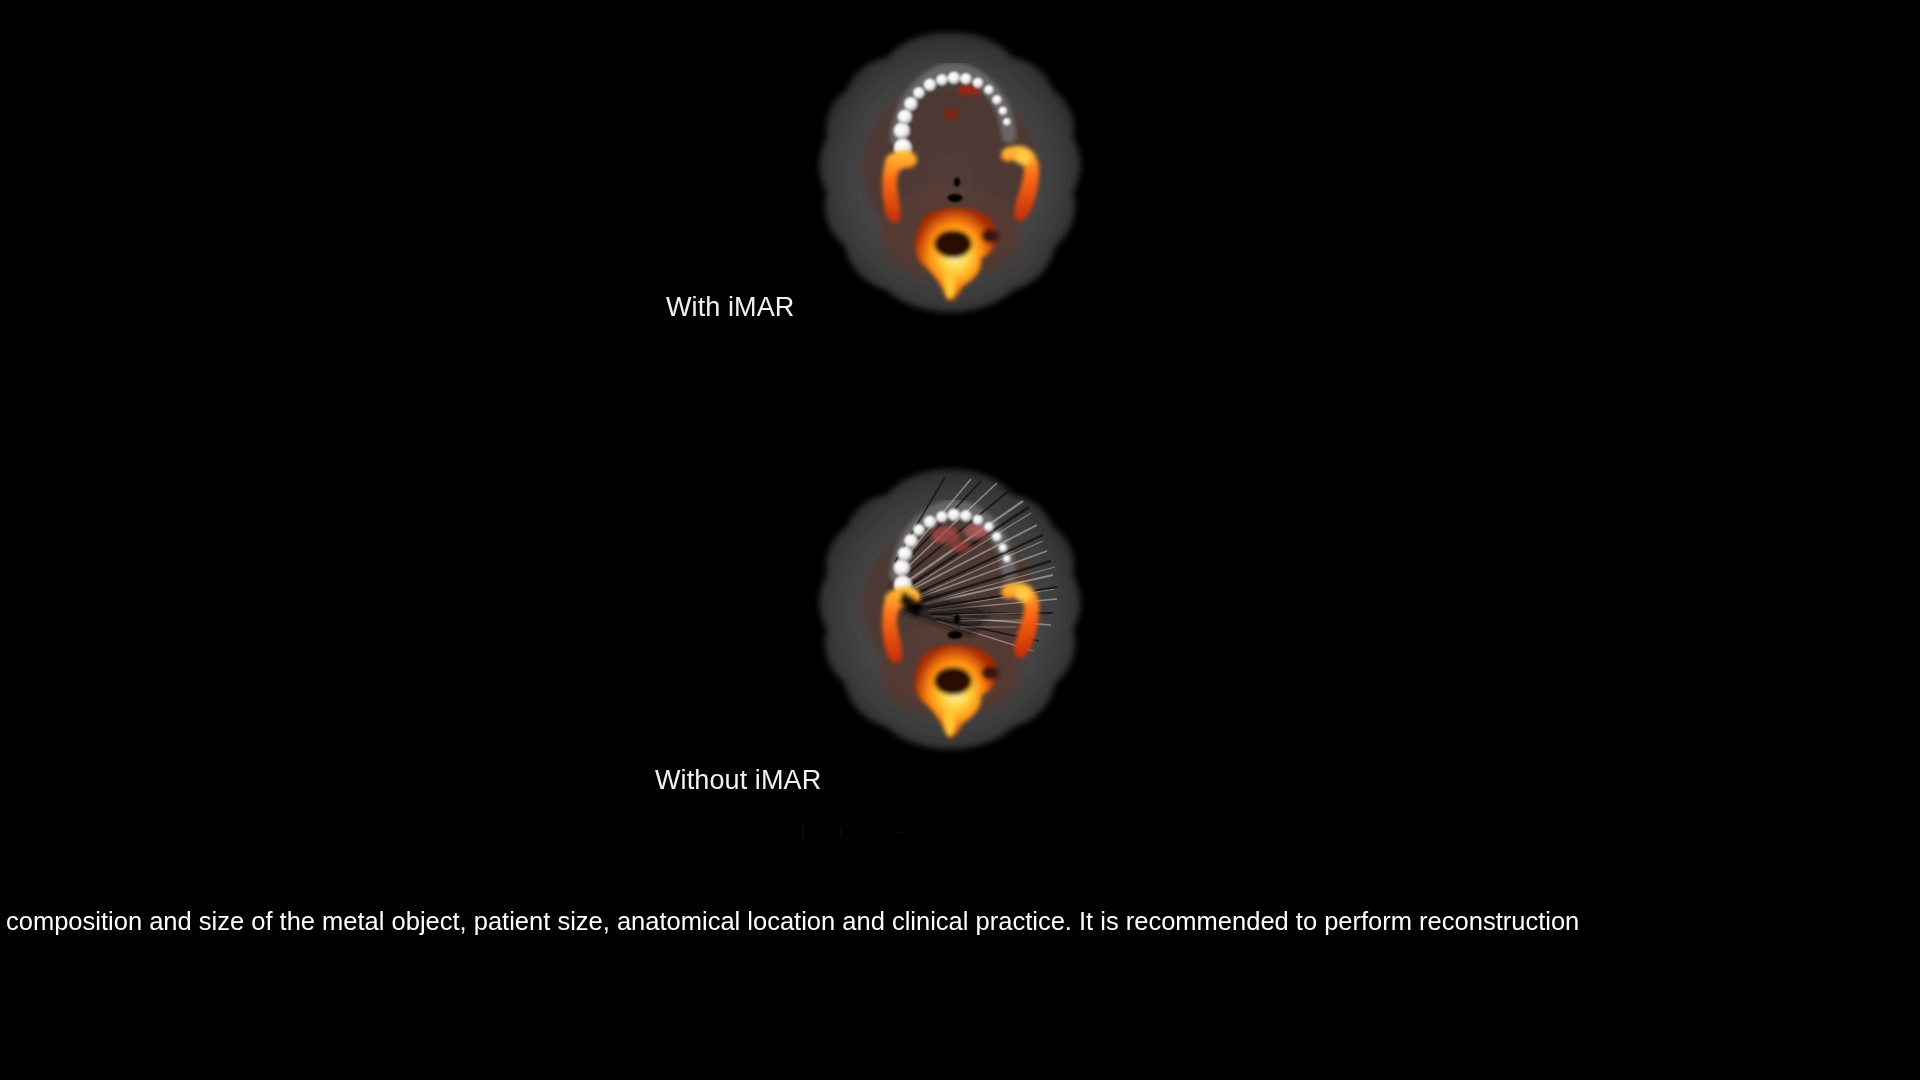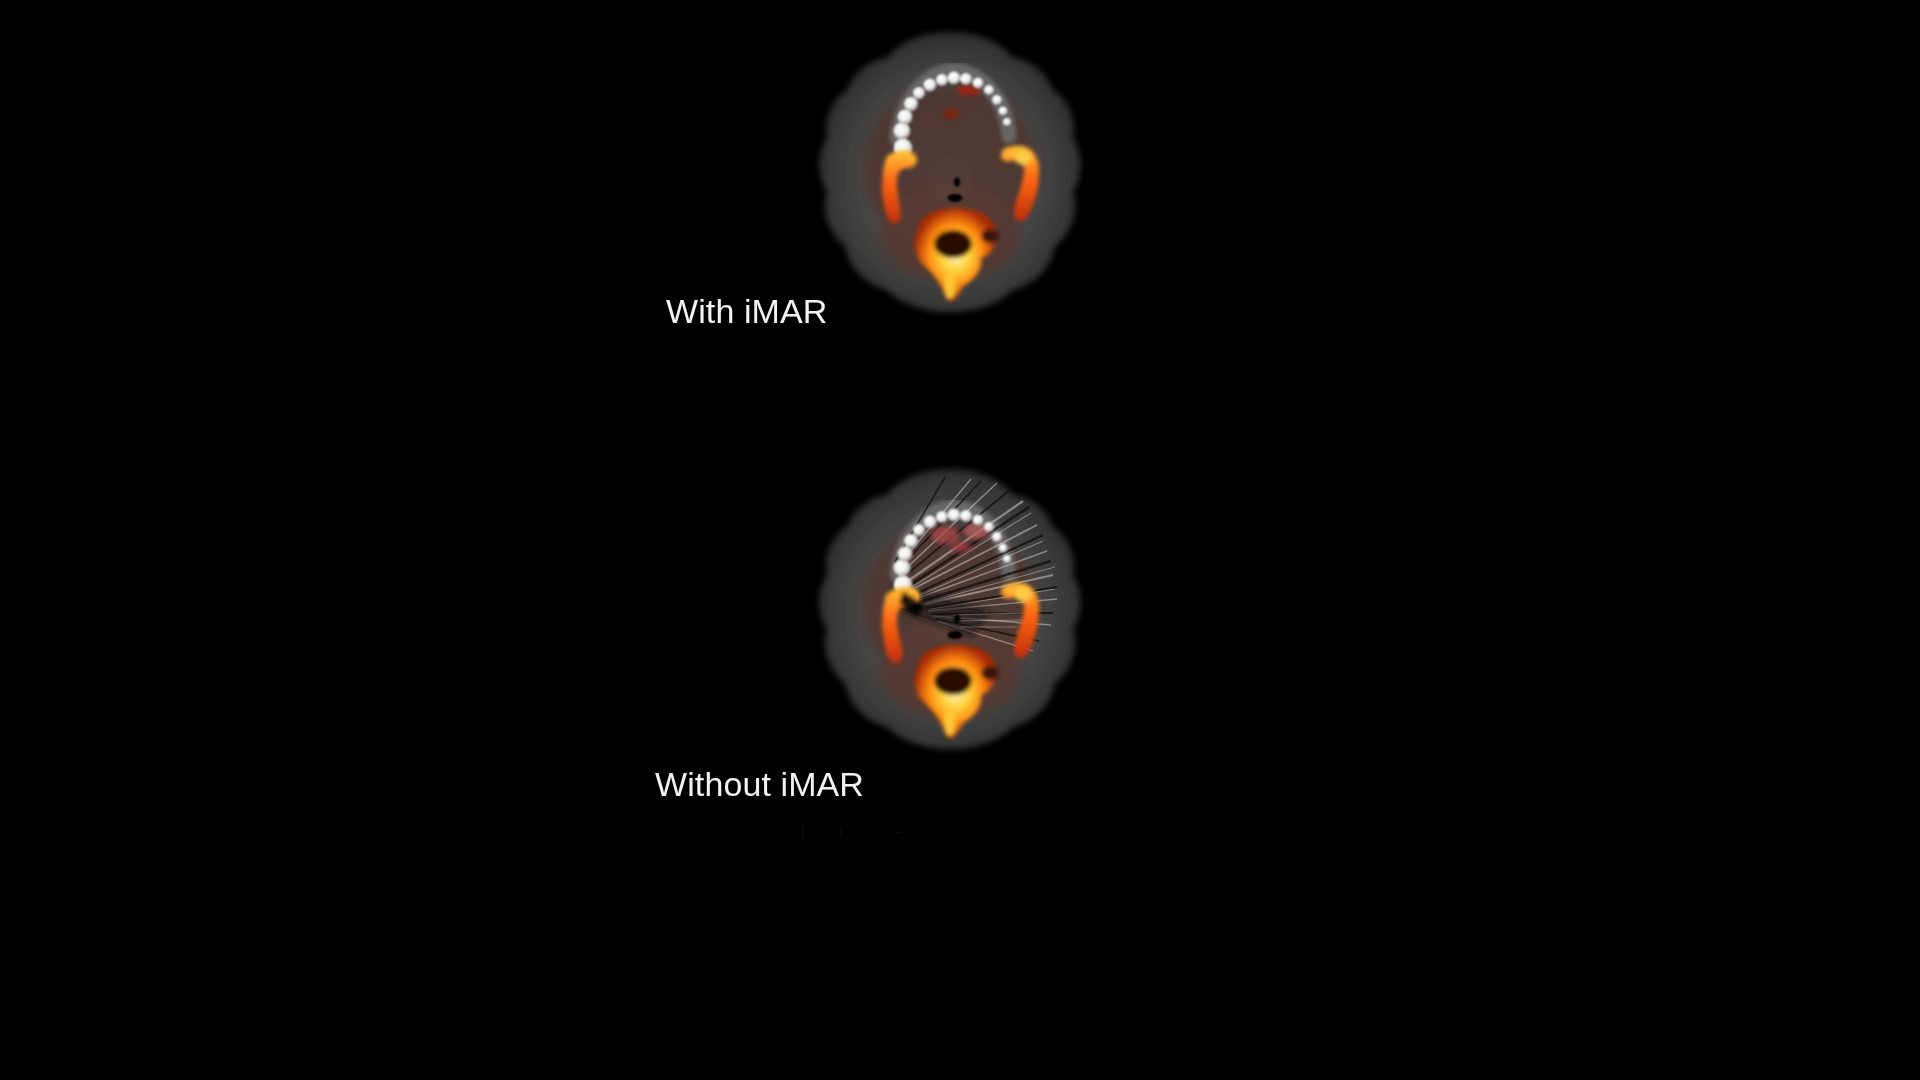--- a/index.html
+++ b/index.html
@@ -23,21 +23,21 @@
     height: 350px;
   }
   #panel-with    { left: 785px; top: 18px; }
   #panel-without { left: 785px; top: 455px; }
 
   .scan-svg { display: block; width: 330px; height: 350px; }
 
   
   .slice-caption {
     position: absolute;
-    font-size: 34px;
+    font-size: 27px;
     line-height: 1;
     color: #f2f2f2;
     letter-spacing: 0.1px;
     white-space: nowrap;
   }
   #caption-with    { left: 666px; top: 294px; }
   #caption-without { left: 655px; top: 767px; }
 
   
   .dicom-overlay {
@@ -373,13 +373,14 @@
       <path d="M163 252 C167 252 171 258 170 272 C169 282 162 284 160 274 C158 263 159 252 163 252 Z" fill="#ffc634"></path>
     </g>
   </svg>
 </div>
 
 <div class="slice-caption" id="caption-without">Without iMAR</div>
 
 <div class="dicom-overlay">·|·      ·|· · ·-</div>
 
 <div id="caption-block">
+  <p>composition and size of the metal object, patient size, anatomical location and clinical practice. It is recommended to perform reconstruction</p>
 </div>
 
 </body></html>

